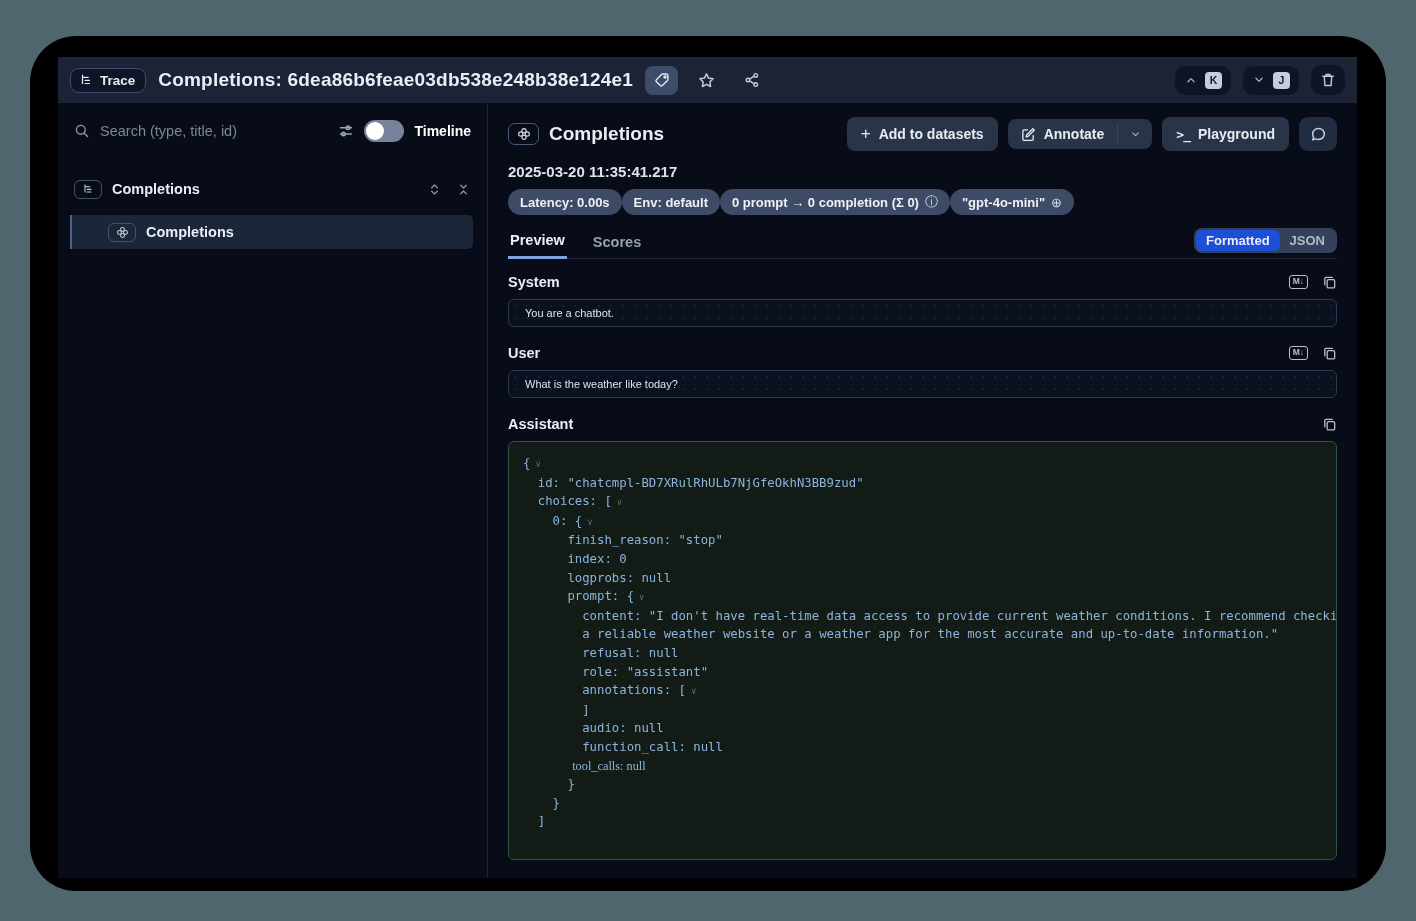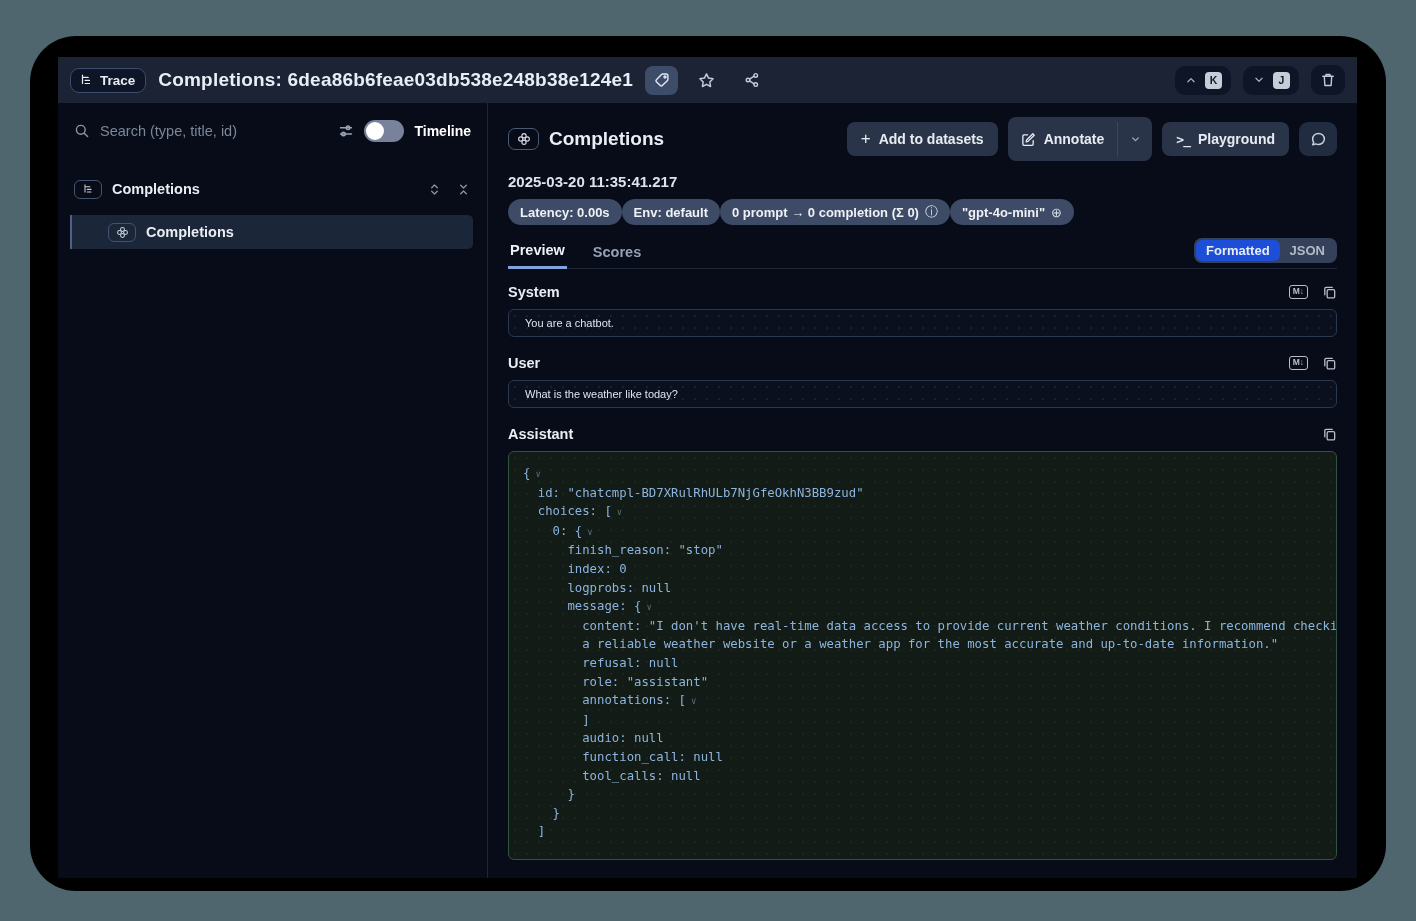--- a/index.html
+++ b/index.html
@@ -63,21 +63,21 @@
                 border-radius:0 5px 5px 0; display:flex; align-items:center; gap:10px;
                 padding-left:36px; cursor:pointer; }
 
   
   .mheader { display:flex; align-items:center; gap:10px; padding:14px 20px 10px; }
   .chip.md { width:31px; height:22px; border-radius:7px; border-color:#4a5a76; color:#d3dae4; }
   .m-title { color:#e9edf4; font-weight:bold; font-size:19px; }
   .m-spacer { flex:1; }
   .btn { height:34px; background:#2a3449; border-radius:8px; display:flex; align-items:center;
          gap:8px; padding:0 14px; color:#e7ecf3; font-weight:bold; font-size:14px; cursor:pointer; }
-  .btn-group { display:flex; align-items:stretch; background:#2a3449; border-radius:8px; height:44px; }
+  .btn-group { display:flex; align-items:stretch; background:#2a3449; border-radius:8px; height:30px; }
   .btn-group .bmain { display:flex; align-items:center; gap:8px; padding:0 13px; color:#e7ecf3;
                       font-weight:bold; font-size:14px; cursor:pointer; }
   .btn-group .bsep { width:1px; background:#3b4660; margin:5px 0; }
   .btn-group .bcaret { width:34px; display:flex; align-items:center; justify-content:center;
                        color:#aab3c2; cursor:pointer; }
   .term { font-family:"DejaVu Sans Mono",monospace; font-weight:bold; font-size:13px; letter-spacing:-1px; }
   .commentbtn { width:38px; height:34px; background:#222c41; border-radius:9px; display:flex;
                 align-items:center; justify-content:center; color:#c9d1de; cursor:pointer; }
 
   .timestamp { padding:0 20px; color:#dde3ec; font-weight:bold; font-size:15px; margin:2px 0 9px; }
@@ -361,30 +361,30 @@
             </span>
           </div>
           <div class="codebox" id="assistant-code">
               <div class="code-line" style="padding-left: 0ch;"><span>{</span><span class="code-chevron">∨</span></div>
               <div class="code-line" style="padding-left: 2ch;"><span>id: "chatcmpl-BD7XRulRhULb7NjGfeOkhN3BB9zud"</span></div>
               <div class="code-line" style="padding-left: 2ch;"><span>choices: [</span><span class="code-chevron">∨</span></div>
               <div class="code-line" style="padding-left: 4ch;"><span>0: {</span><span class="code-chevron">∨</span></div>
               <div class="code-line" style="padding-left: 6ch;"><span>finish_reason: "stop"</span></div>
               <div class="code-line" style="padding-left: 6ch;"><span>index: 0</span></div>
               <div class="code-line" style="padding-left: 6ch;"><span>logprobs: null</span></div>
-              <div class="code-line" style="padding-left: 6ch;"><span>message: {</span><span class="code-chevron">∨</span></div>
+              <div class="code-line" style="padding-left: 6ch;"><span>prompt: {</span><span class="code-chevron">∨</span></div>
               <div class="code-line" style="padding-left: 8ch;"><span>content: "I don't have real-time data access to provide current weather conditions. I recommend checking</span></div>
               <div class="code-line" style="padding-left: 8ch;"><span>a reliable weather website or a weather app for the most accurate and up-to-date information."</span></div>
               <div class="code-line" style="padding-left: 8ch;"><span>refusal: null</span></div>
               <div class="code-line" style="padding-left: 8ch;"><span>role: "assistant"</span></div>
               <div class="code-line" style="padding-left: 8ch;"><span>annotations: [</span><span class="code-chevron">∨</span></div>
               <div class="code-line" style="padding-left: 8ch;"><span>]</span></div>
               <div class="code-line" style="padding-left: 8ch;"><span>audio: null</span></div>
               <div class="code-line" style="padding-left: 8ch;"><span>function_call: null</span></div>
-              <div class="code-line" style="padding-left: 8ch;"><span>tool_calls: null</span></div>
+              <div class="code-line" style="padding-left: 8ch; font-family: Liberation Serif, serif;"><span>tool_calls: null</span></div>
               <div class="code-line" style="padding-left: 6ch;"><span>}</span></div>
               <div class="code-line" style="padding-left: 4ch;"><span>}</span></div>
               <div class="code-line" style="padding-left: 2ch;"><span>]</span></div>
             </div>
         </div>
 
       </div>
     </div>
   </div>
 </div>

